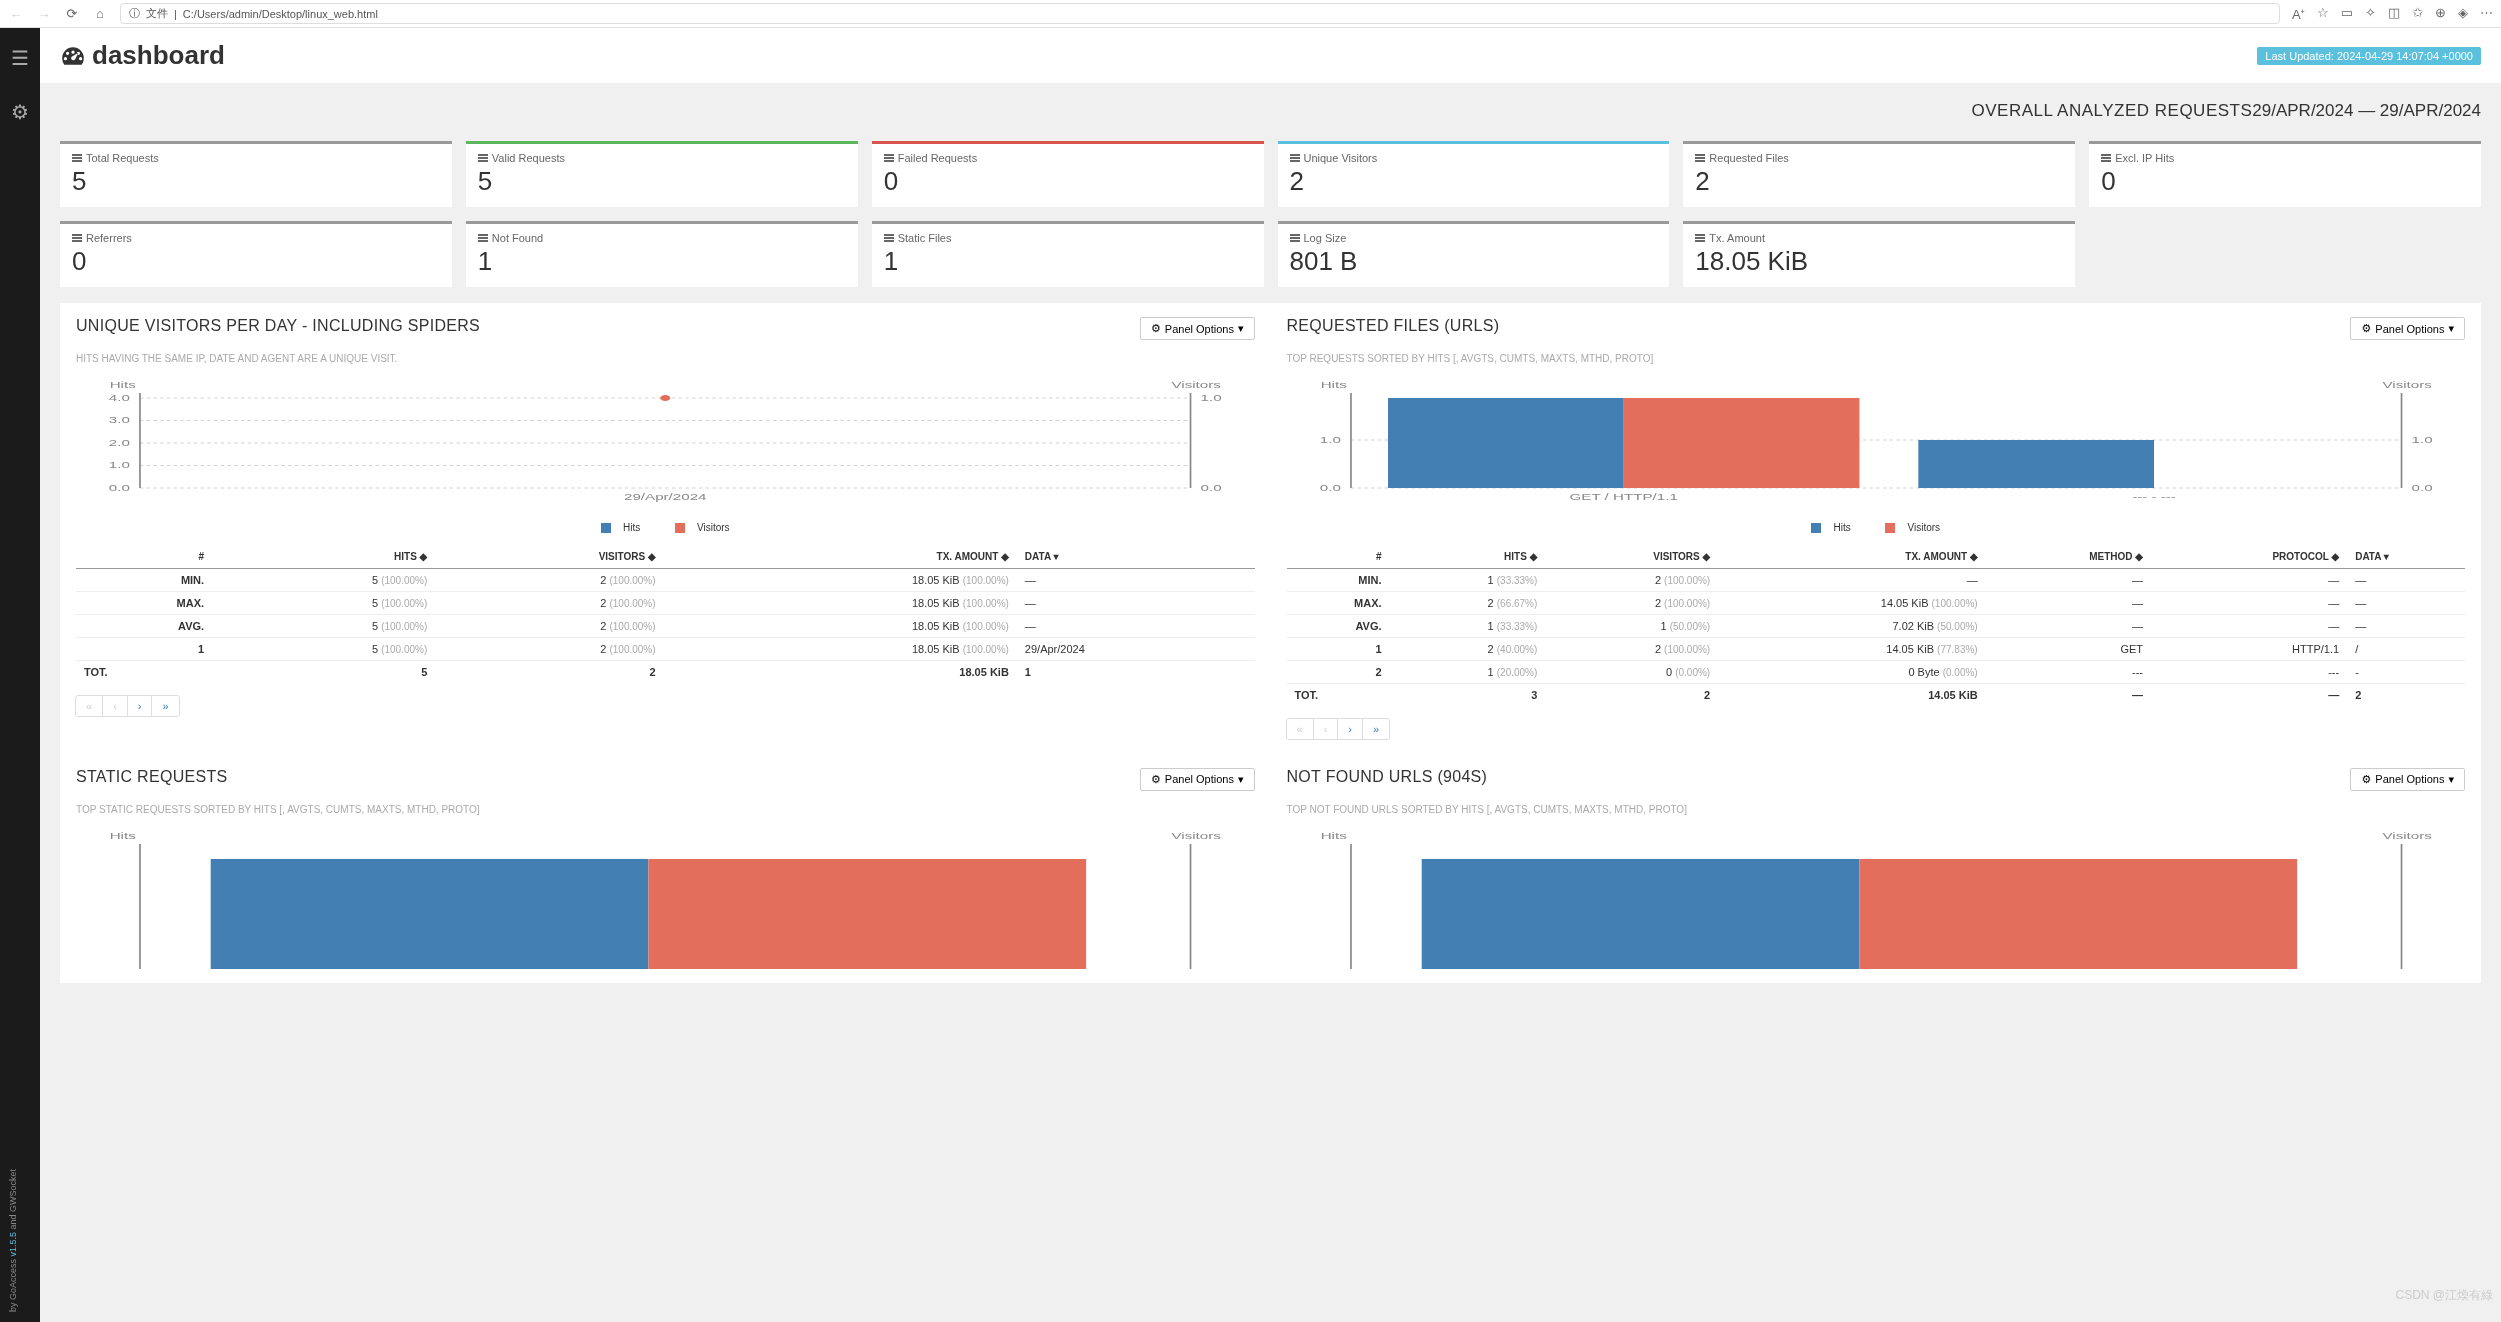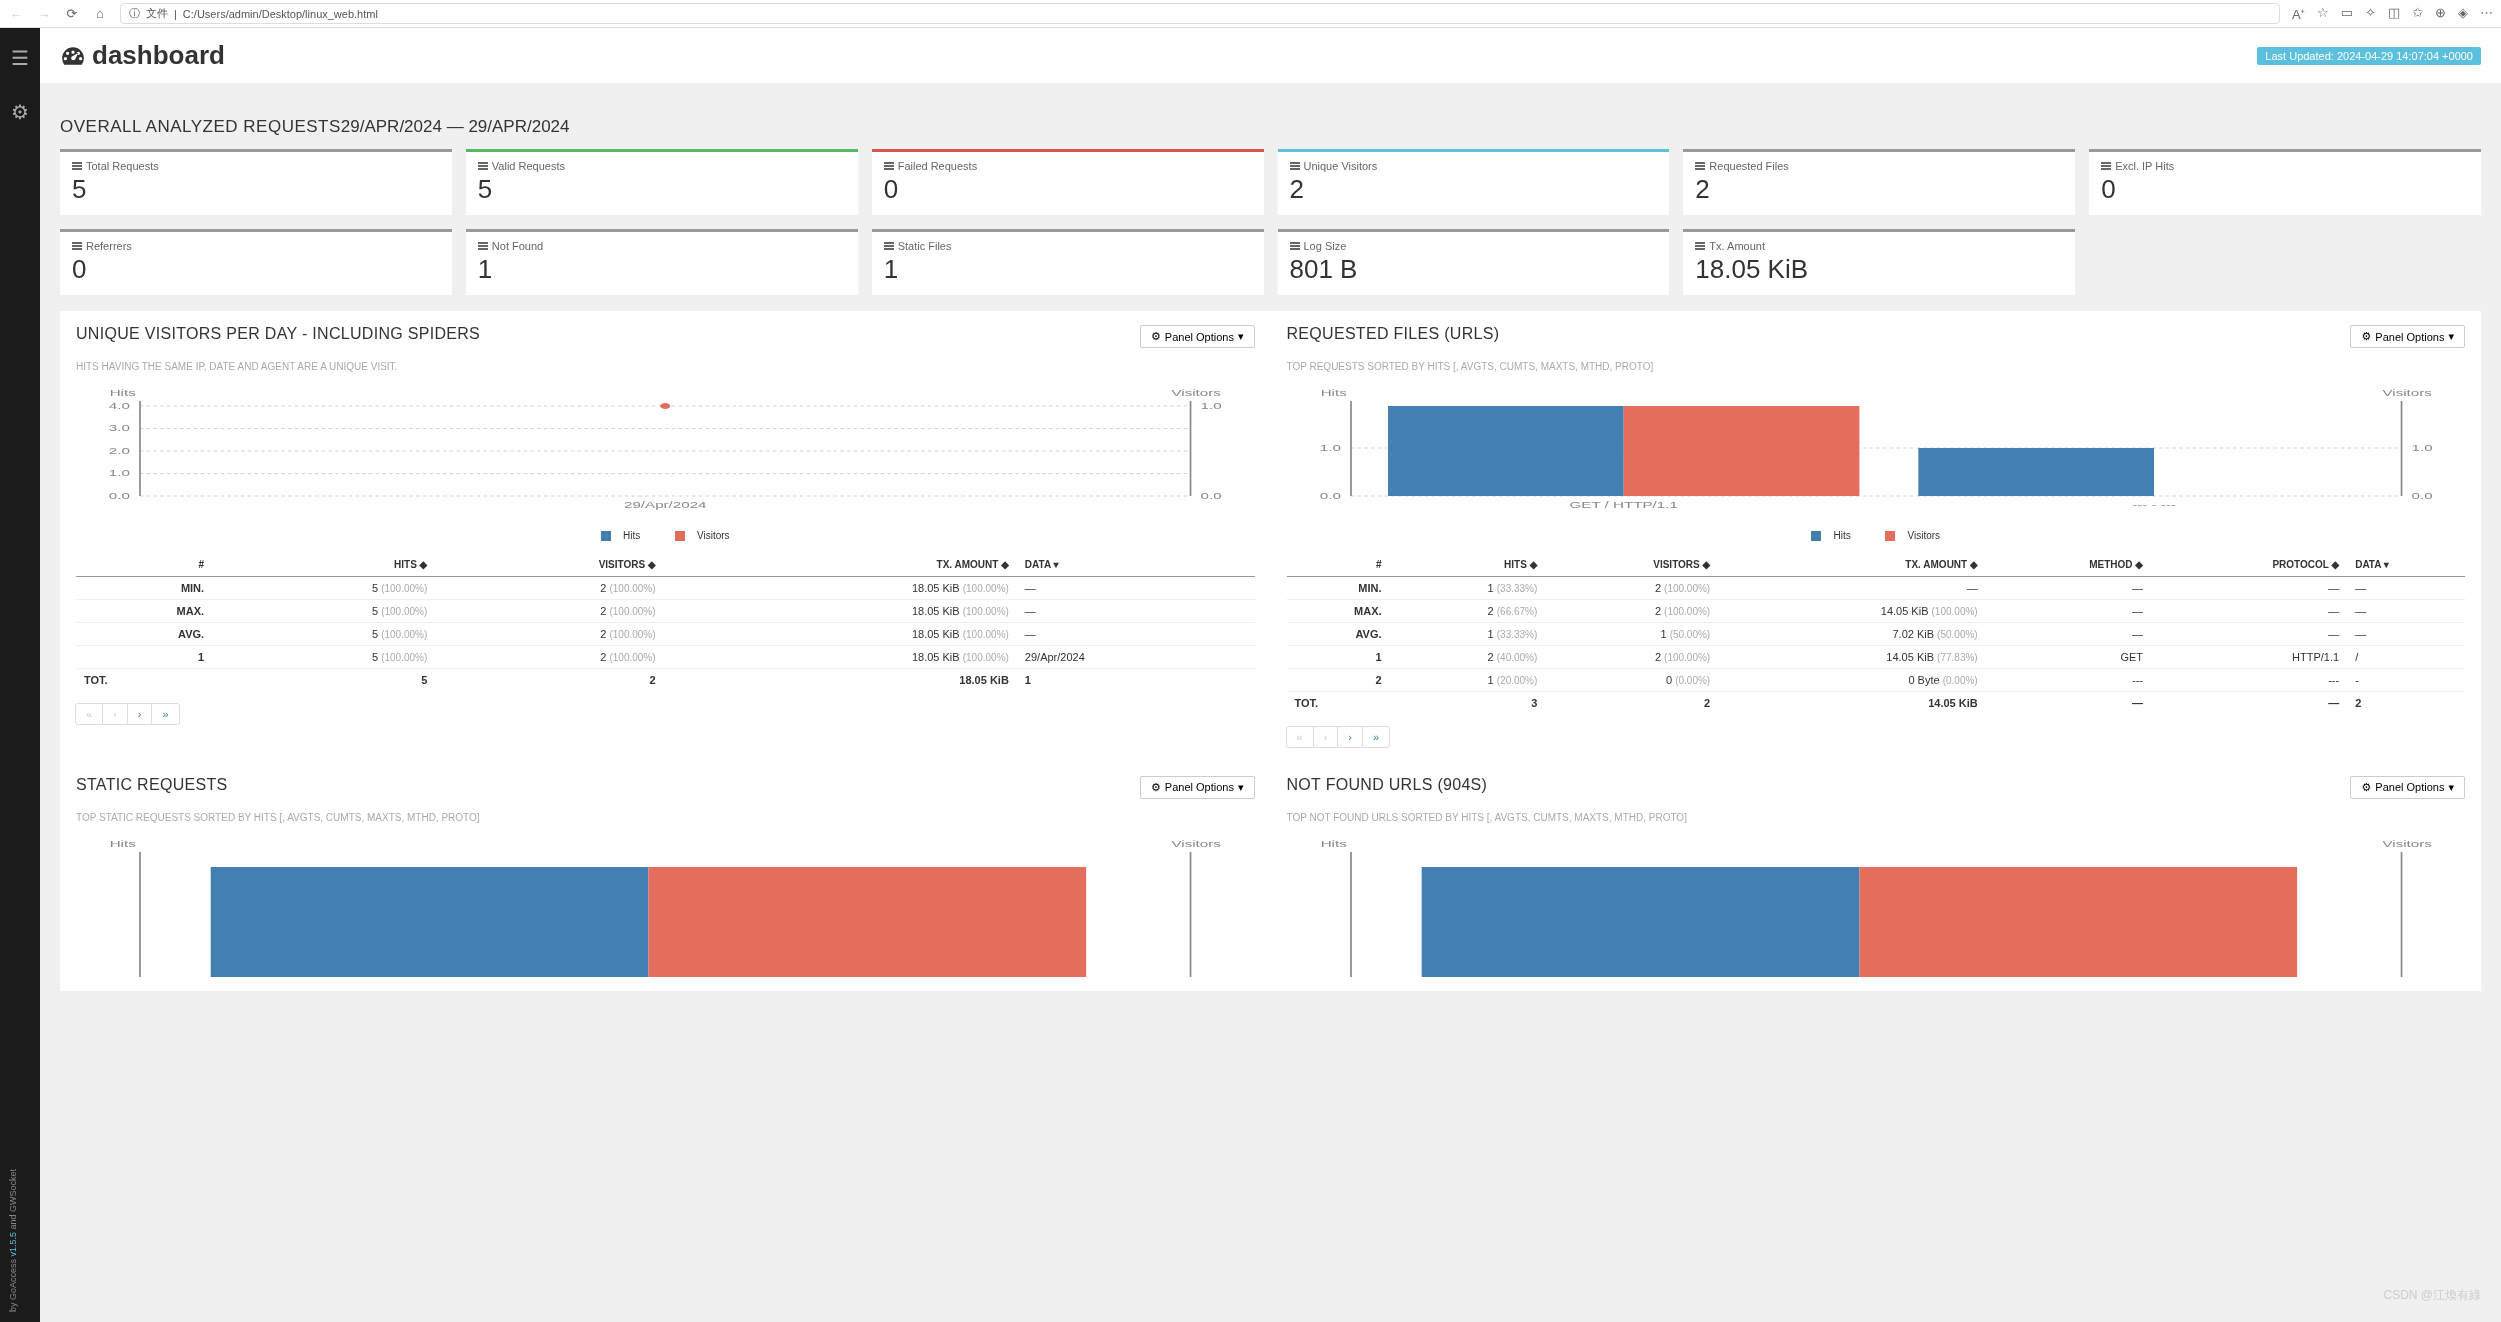--- a/index.html
+++ b/index.html
@@ -12,21 +12,21 @@
 .layout { display: flex; height: calc(100vh - 28px); }
 .sidebar { width: 40px; background: #1b1b1b; color: #aaa; display: flex; flex-direction: column; align-items: center; padding-top: 18px; gap: 30px; }
 .sidebar .icon { font-size: 20px; cursor: pointer; }
 .sidebar .vtext { position: absolute; bottom: 10px; left: 8px; writing-mode: vertical-rl; transform: rotate(180deg); font-size: 9px; color: #888; white-space: nowrap; }
 .sidebar .vtext a { color: #5bc0de; text-decoration: none; }
 .main { flex: 1; overflow-y: auto; background: #f0f0f0; padding: 0 0 20px 0; }
 .header { background: #fff; padding: 12px 20px; display: flex; justify-content: space-between; align-items: center; }
 .header h1 { font-size: 26px; font-weight: bold; display: flex; align-items: center; gap: 6px; justify-content: flex-end; }
 .header .gauge { width: 26px; height: 22px; }
 .header .badge { background: #5bc0de; color: #fff; padding: 3px 8px; font-size: 11px; border-radius: 2px; text-align: right; }
-.section-title-row { display: flex; justify-content: flex-start; align-items: center; padding: 18px 20px 12px; margin-top: 16px; }
+.section-title-row { display: flex; justify-content: flex-end; align-items: center; padding: 18px 20px 20px; }
 .section-title-row h2 { font-size: 17px; font-weight: normal; letter-spacing: 0.5px; font-stretch: condensed; }
 .section-title-row .date { font-size: 17px; font-stretch: condensed; }
 .stats-grid { display: grid; grid-template-columns: repeat(6, 1fr); gap: 14px; padding: 0 20px; }
 .stat-card { background: #fff; border-top: 3px solid #999; padding: 8px 12px 10px; }
 .stat-card.green { border-top-color: #5cb85c; }
 .stat-card.red { border-top-color: #d9534f; }
 .stat-card.black { border-top-color: #333; }
 .stat-card.cyan { border-top-color: #5bc0de; }
 .stat-card .label { font-size: 11px; color: #666; display: flex; align-items: center; gap: 4px; }
 .stat-card .value { font-size: 26px; font-weight: normal; margin-top: 2px; font-stretch: condensed; }
@@ -50,21 +50,21 @@
 th.left { text-align: left; }
 td { text-align: right; padding: 5px 8px; border-bottom: 1px solid #eee; }
 td.left { text-align: left; }
 td .pct { color: #aaa; font-size: 10px; }
 tr.tot td { font-weight: bold; border-top: 1.5px solid #999; border-bottom: none; }
 .pager { margin-top: 12px; display: flex; }
 .pager button { border: 1px solid #ddd; background: #fff; padding: 4px 10px; font-size: 11px; cursor: pointer; margin-left: -1px; color: #337ab7; }
 .pager button:first-child { border-radius: 3px 0 0 3px; }
 .pager button:last-child { border-radius: 0 3px 3px 0; }
 .pager button.disabled { color: #ccc; }
-.watermark { position: fixed; bottom: 18px; right: 20px; color: #ccc; font-size: 12px; }
+.watermark { position: fixed; bottom: 18px; right: 8px; color: #ccc; font-size: 12px; }
 .bars-ico { display: inline-block; width: 10px; height: 8px; border-top: 2px solid #666; border-bottom: 2px solid #666; position: relative; }
 .bars-ico::after { content: ''; position: absolute; top: 1px; left: 0; right: 0; height: 2px; background: #666; }
 </style>
 </head>
 <body>
 
 <div class="browser-bar">
   <span class="nav-btn disabled">←</span>
   <span class="nav-btn disabled">→</span>
   <span class="nav-btn">⟳</span>

